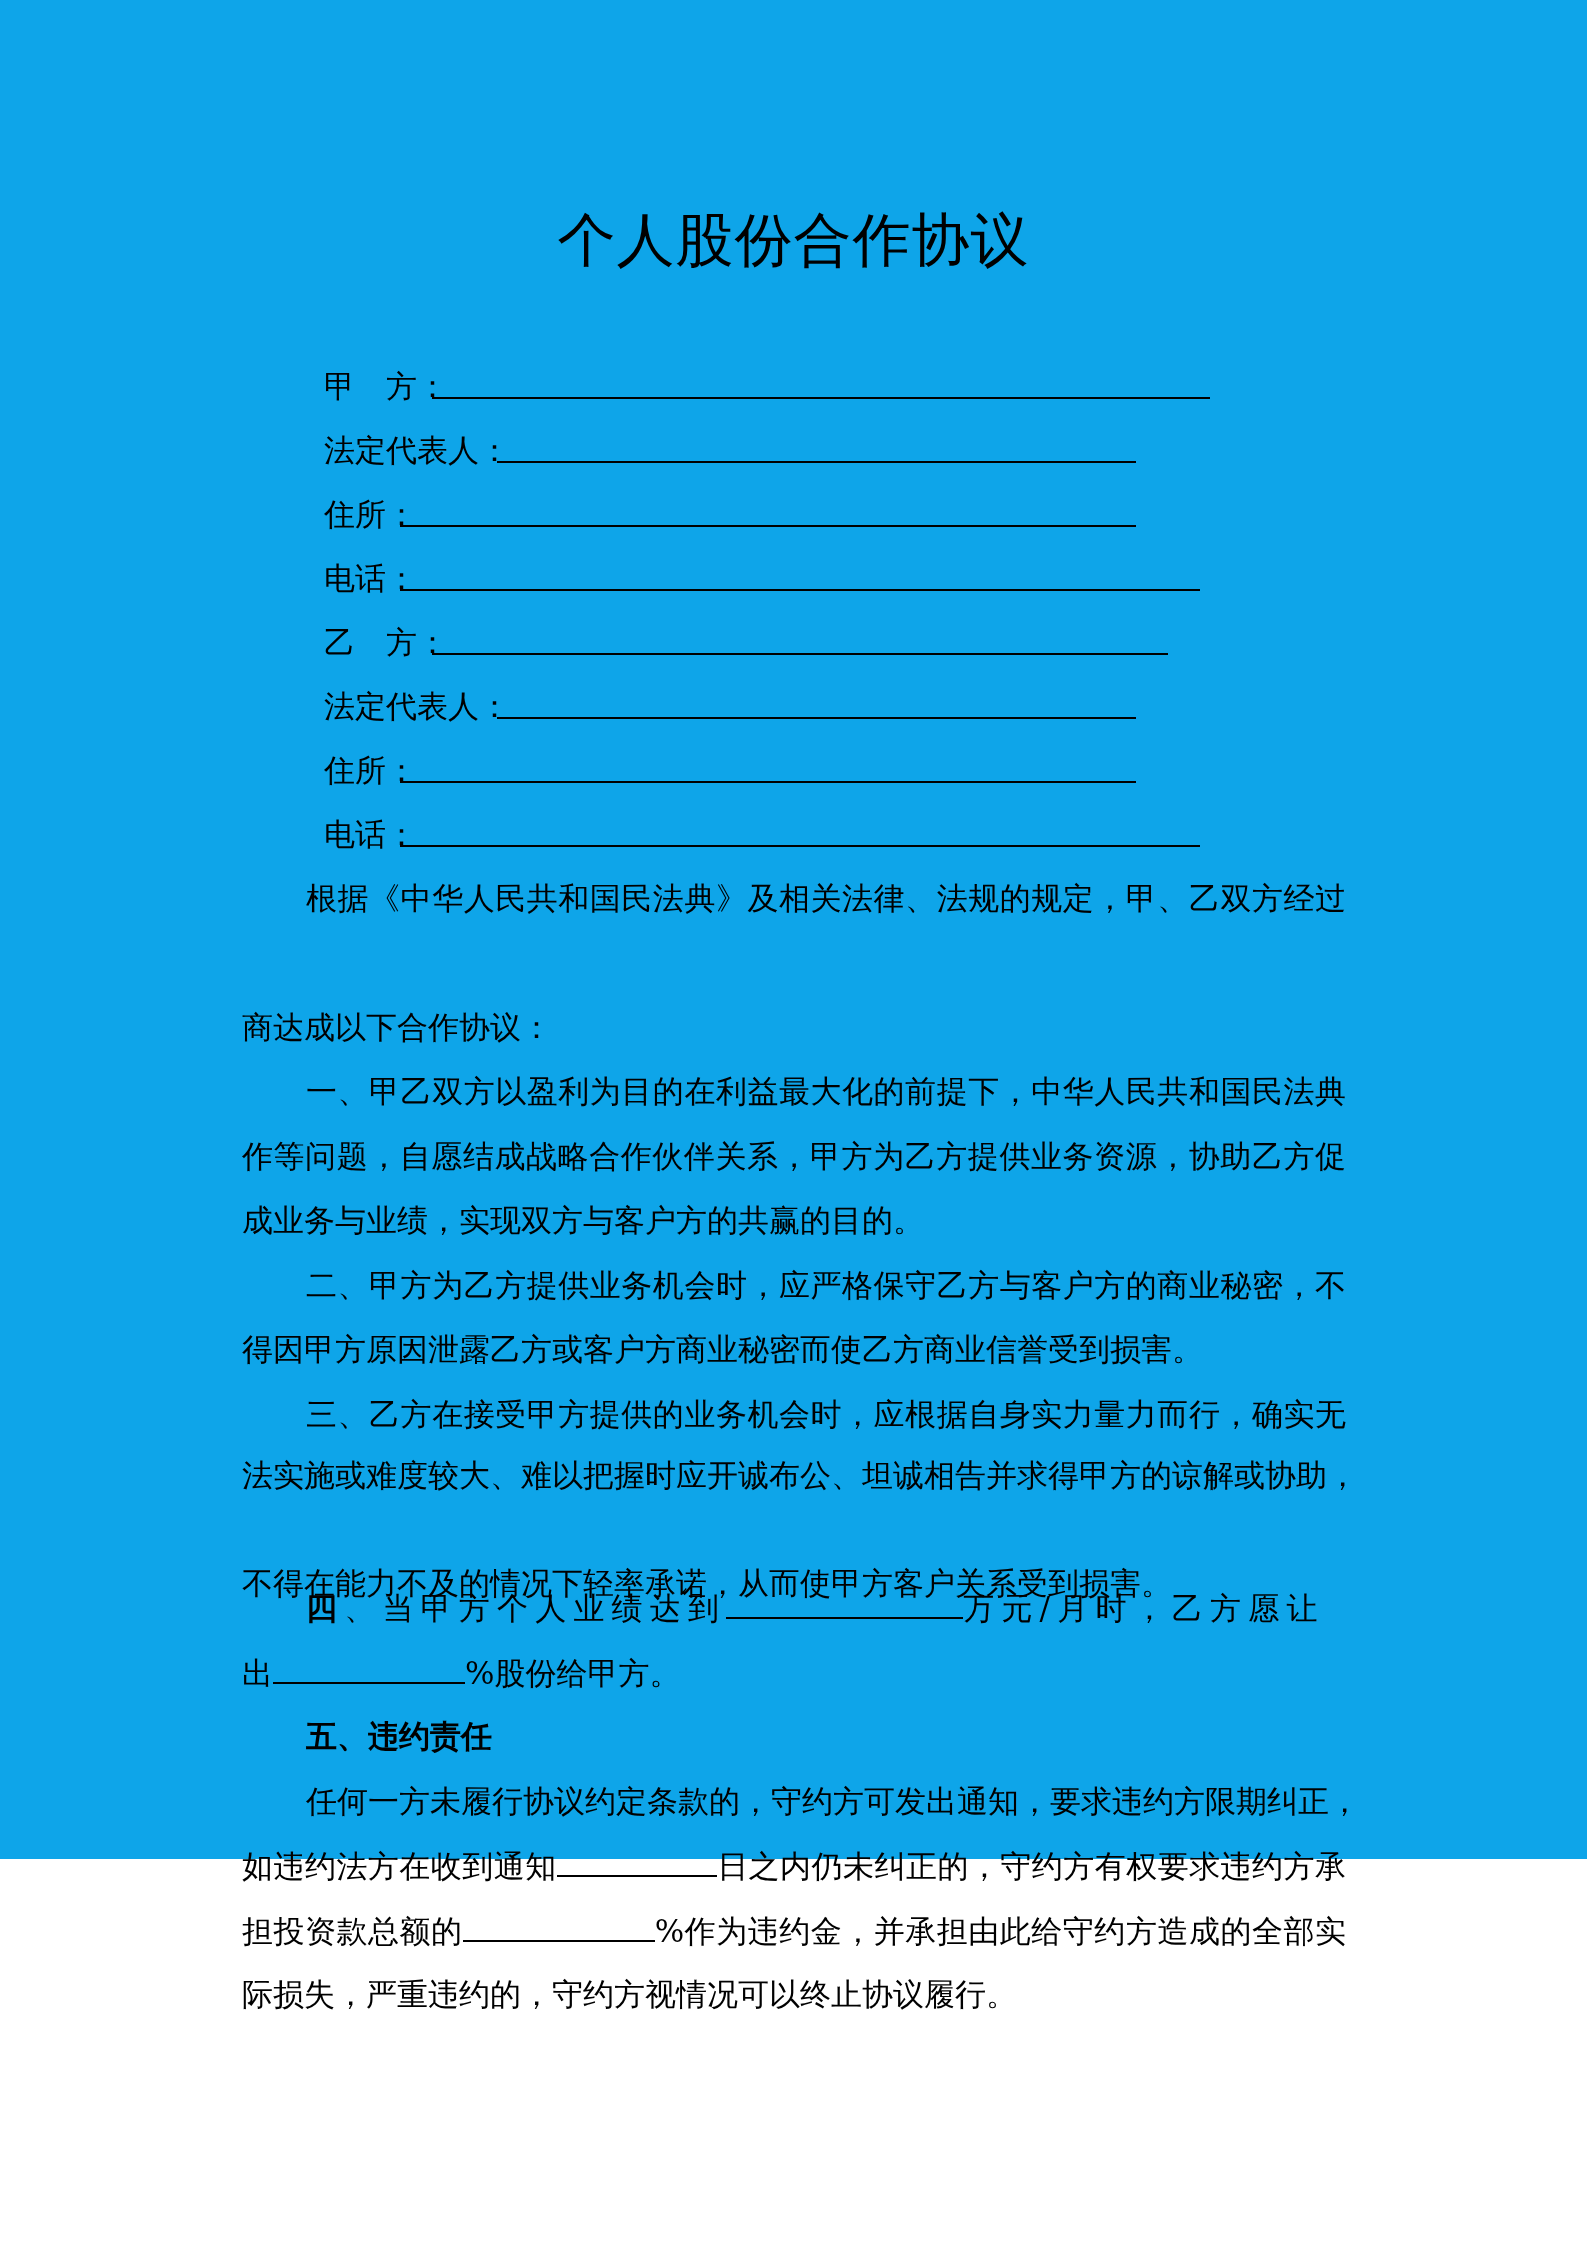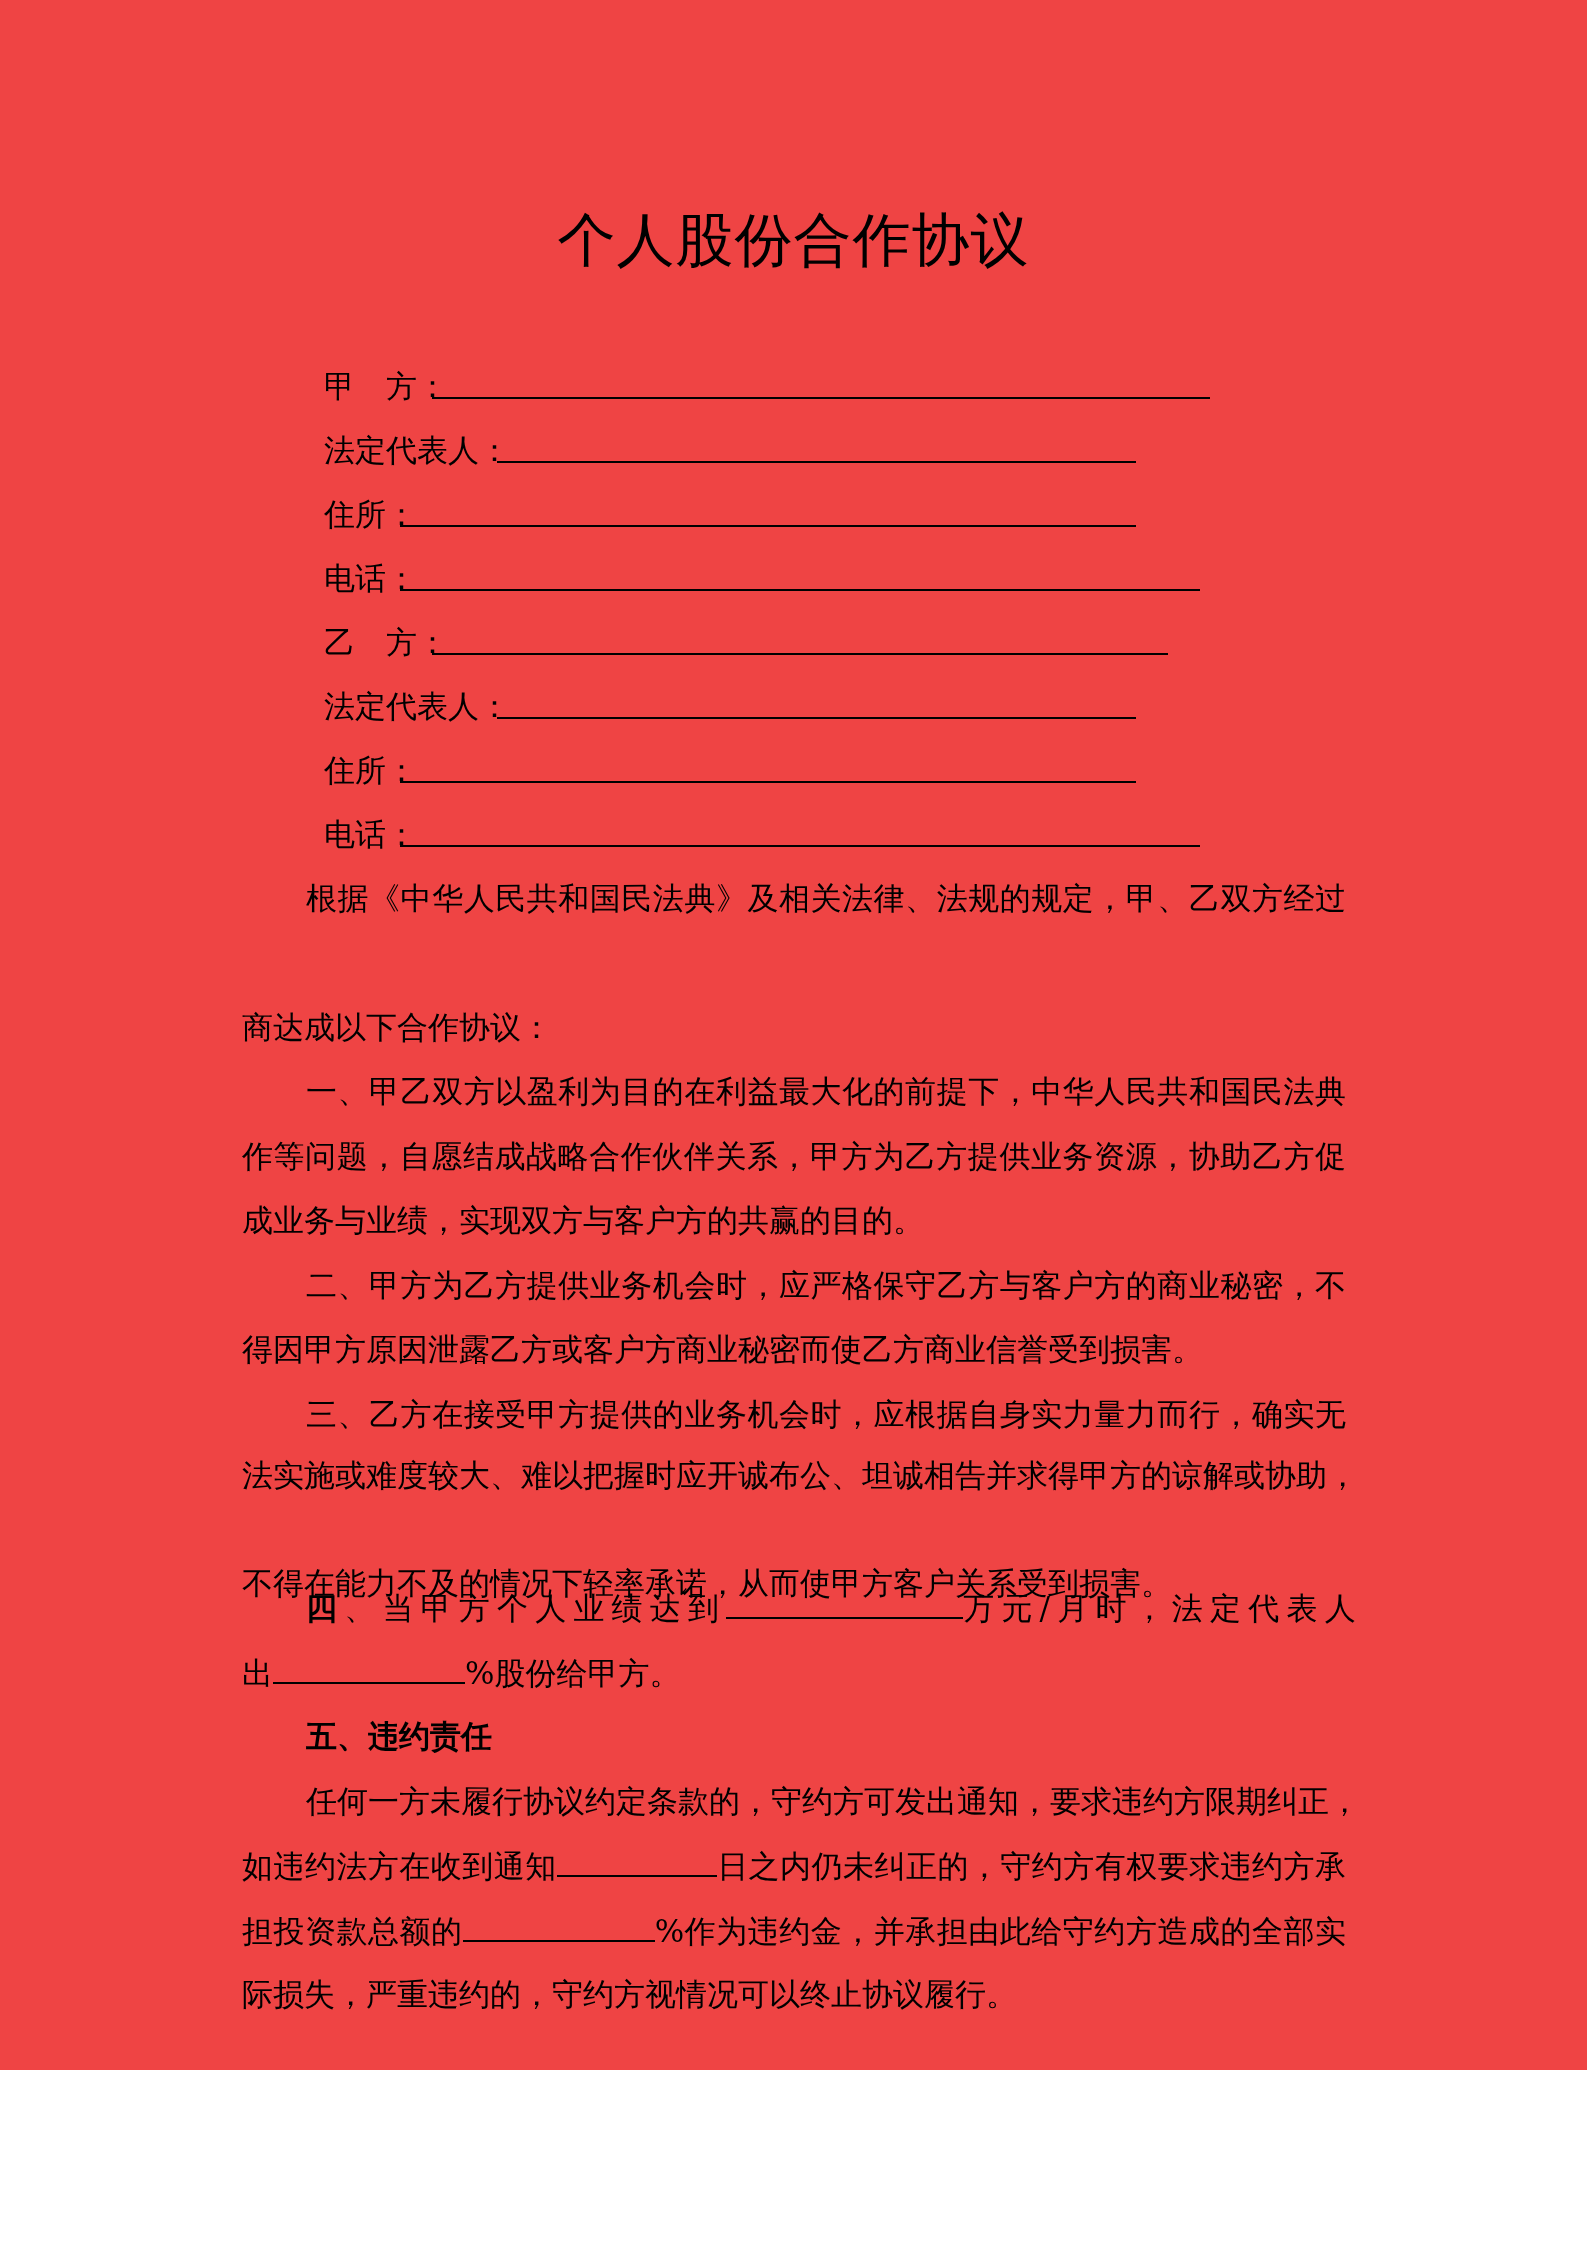--- a/index.html
+++ b/index.html
@@ -1,18 +1,18 @@
 <!DOCTYPE html>
 <html><head>
 <meta charset="utf-8">
 <style>
   html, body { margin: 0; padding: 0; background: #ffffff; }
   body { width: 1587px; height: 2245px; position: relative; overflow: hidden;
          font-family: "DejaVu Serif", "Liberation Serif", serif; color: #000000; }
-  .page { position: absolute; left: 0; top: 0; width: 1587px; height: 2070px; background: #ef4444; }
+  .page { position: absolute; left: 0; top: 0; width: 1587px; height: 1859px; background: #0ea5e9; }
   .title { position: absolute; top: 200px; left: 0; width: 1587px; text-align: center;
            font-size: 58px; line-height: 80px; letter-spacing: 1px; font-weight: normal; }
   .line { position: absolute; left: 242px; width: 1104px; font-size: 31px; line-height: 40px;
           white-space: nowrap; }
   .indent { left: 306px; width: 1040px; }
   .justify { text-align: justify; text-align-last: justify; }
   .row { position: absolute; left: 308px; height: 40px; font-size: 31px; line-height: 40px; white-space: nowrap; }
   .row .label { position: absolute; left: 16px; top: 0; }
   .uline { position: absolute; height: 0; border-top: 2px solid #000000; }
   .blank { display: inline-block; border-bottom: 2px solid #000000; height: 30px; vertical-align: baseline; }
@@ -74,21 +74,21 @@
   <div class="line" style="top:1200px;">成业务与业绩，实现双方与客户方的共赢的目的。</div>
 
   <div class="line indent justify" style="top:1265px;">二、甲方为乙方提供业务机会时，应严格保守乙方与客户方的商业秘密，不</div>
   <div class="line" style="top:1329px;">得因甲方原因泄露乙方或客户方商业秘密而使乙方商业信誉受到损害。</div>
 
   <div class="line indent justify" style="top:1394px;">三、乙方在接受甲方提供的业务机会时，应根据自身实力量力而行，确实无</div>
   <div class="line justify" style="top:1458px;font-family:Liberation Mono, monospace;">法实施或难度较大、难以把握时应开诚布公、坦诚相告并求得甲方的谅解或协助，</div>
   <div class="line" style="top:1523px;margin-top:40px;">不得在能力不及的情况下轻率承诺，从而使甲方客户关系受到损害。</div>
 
   <div class="line indent" style="top:1587px;">
-    <span class="bold wide">四</span><span class="wide">、</span><span class="wide">当甲方个人业绩达到</span><span class="blank" style="width:237px;"></span><span class="wide">万元/月时，法定代表人</span>
+    <span class="bold wide">四</span><span class="wide">、</span><span class="wide">当甲方个人业绩达到</span><span class="blank" style="width:237px;"></span><span class="wide">万元/月时，乙方愿让</span>
   </div>
   <div class="line" style="top:1652px;">
     <span>出</span><span class="blank" style="width:192px;"></span><span>%股份给甲方。</span>
   </div>
 
   <div class="line indent justify" style="top:1781px;">任何一方未履行协议约定条款的，守约方可发出通知，要求违约方限期纠正，</div>
   <div class="line indent bold" style="top:1716px;">五、违约责任</div>
   <div class="line justify" style="top:1845px;">
     <span>如违约法方在收到通知</span><span class="blank" style="width:160px;"></span><span>日之内仍未纠正的，守约方有权要求违约方承</span>
   </div>

